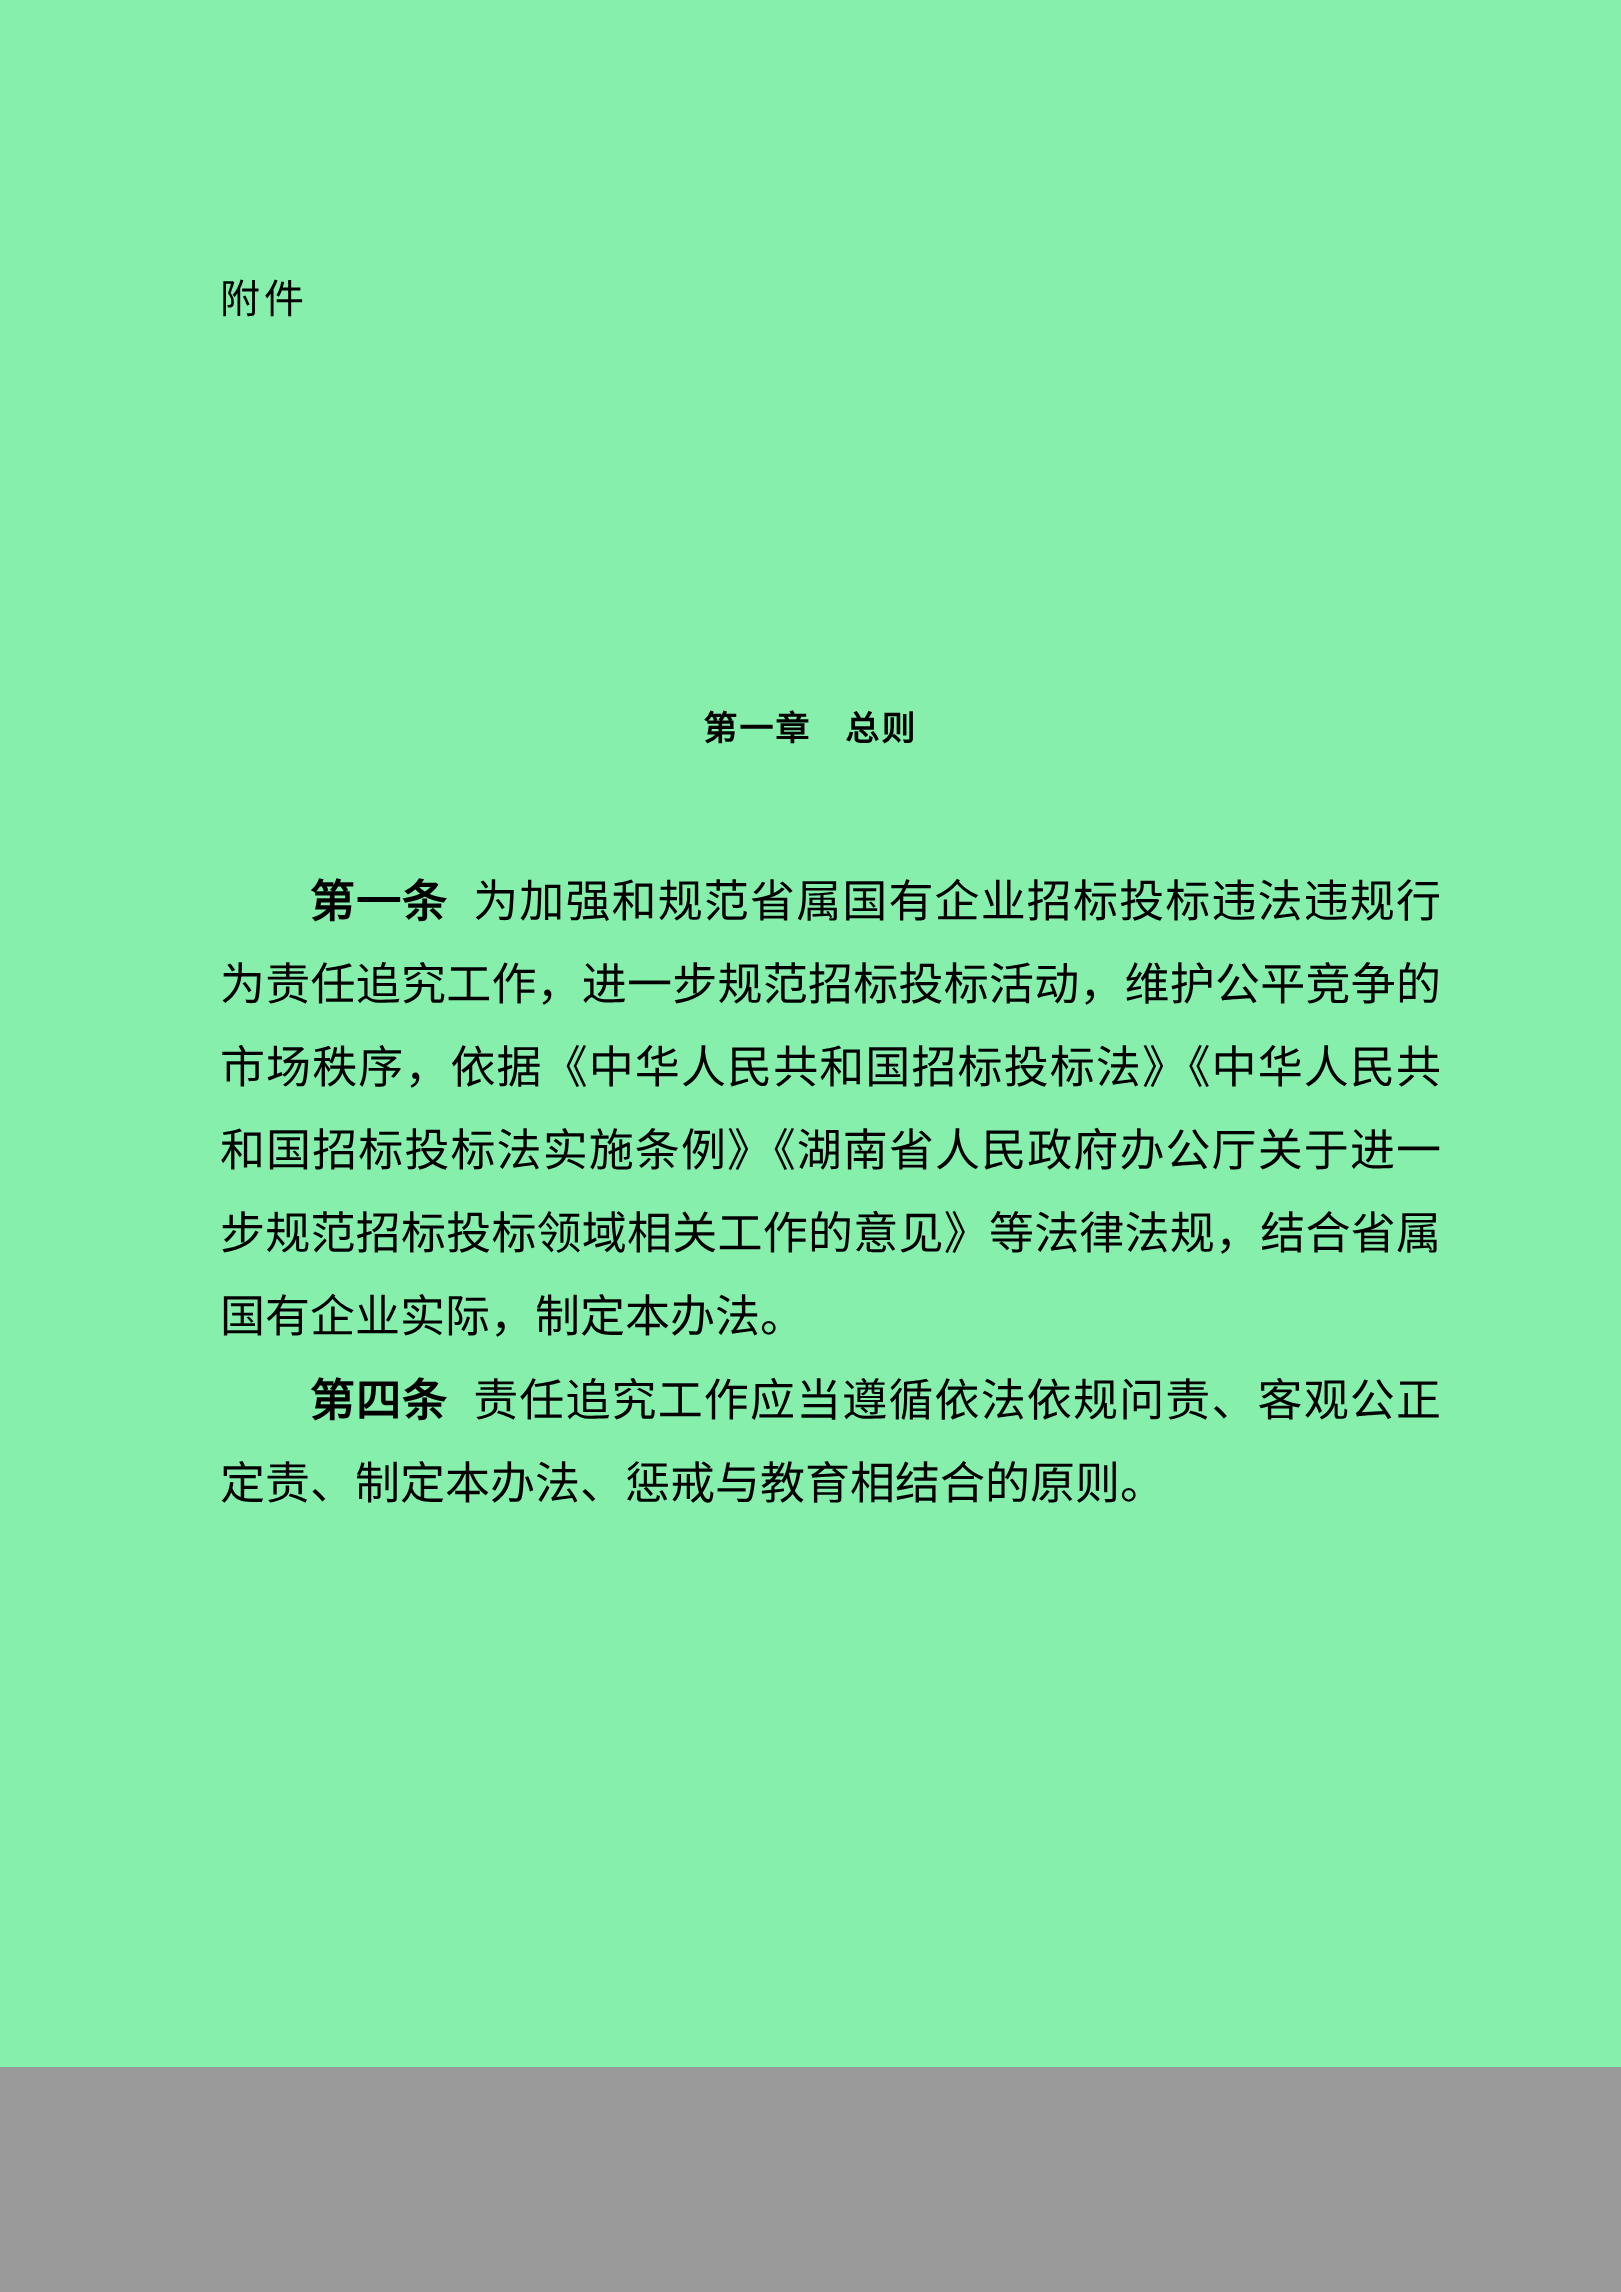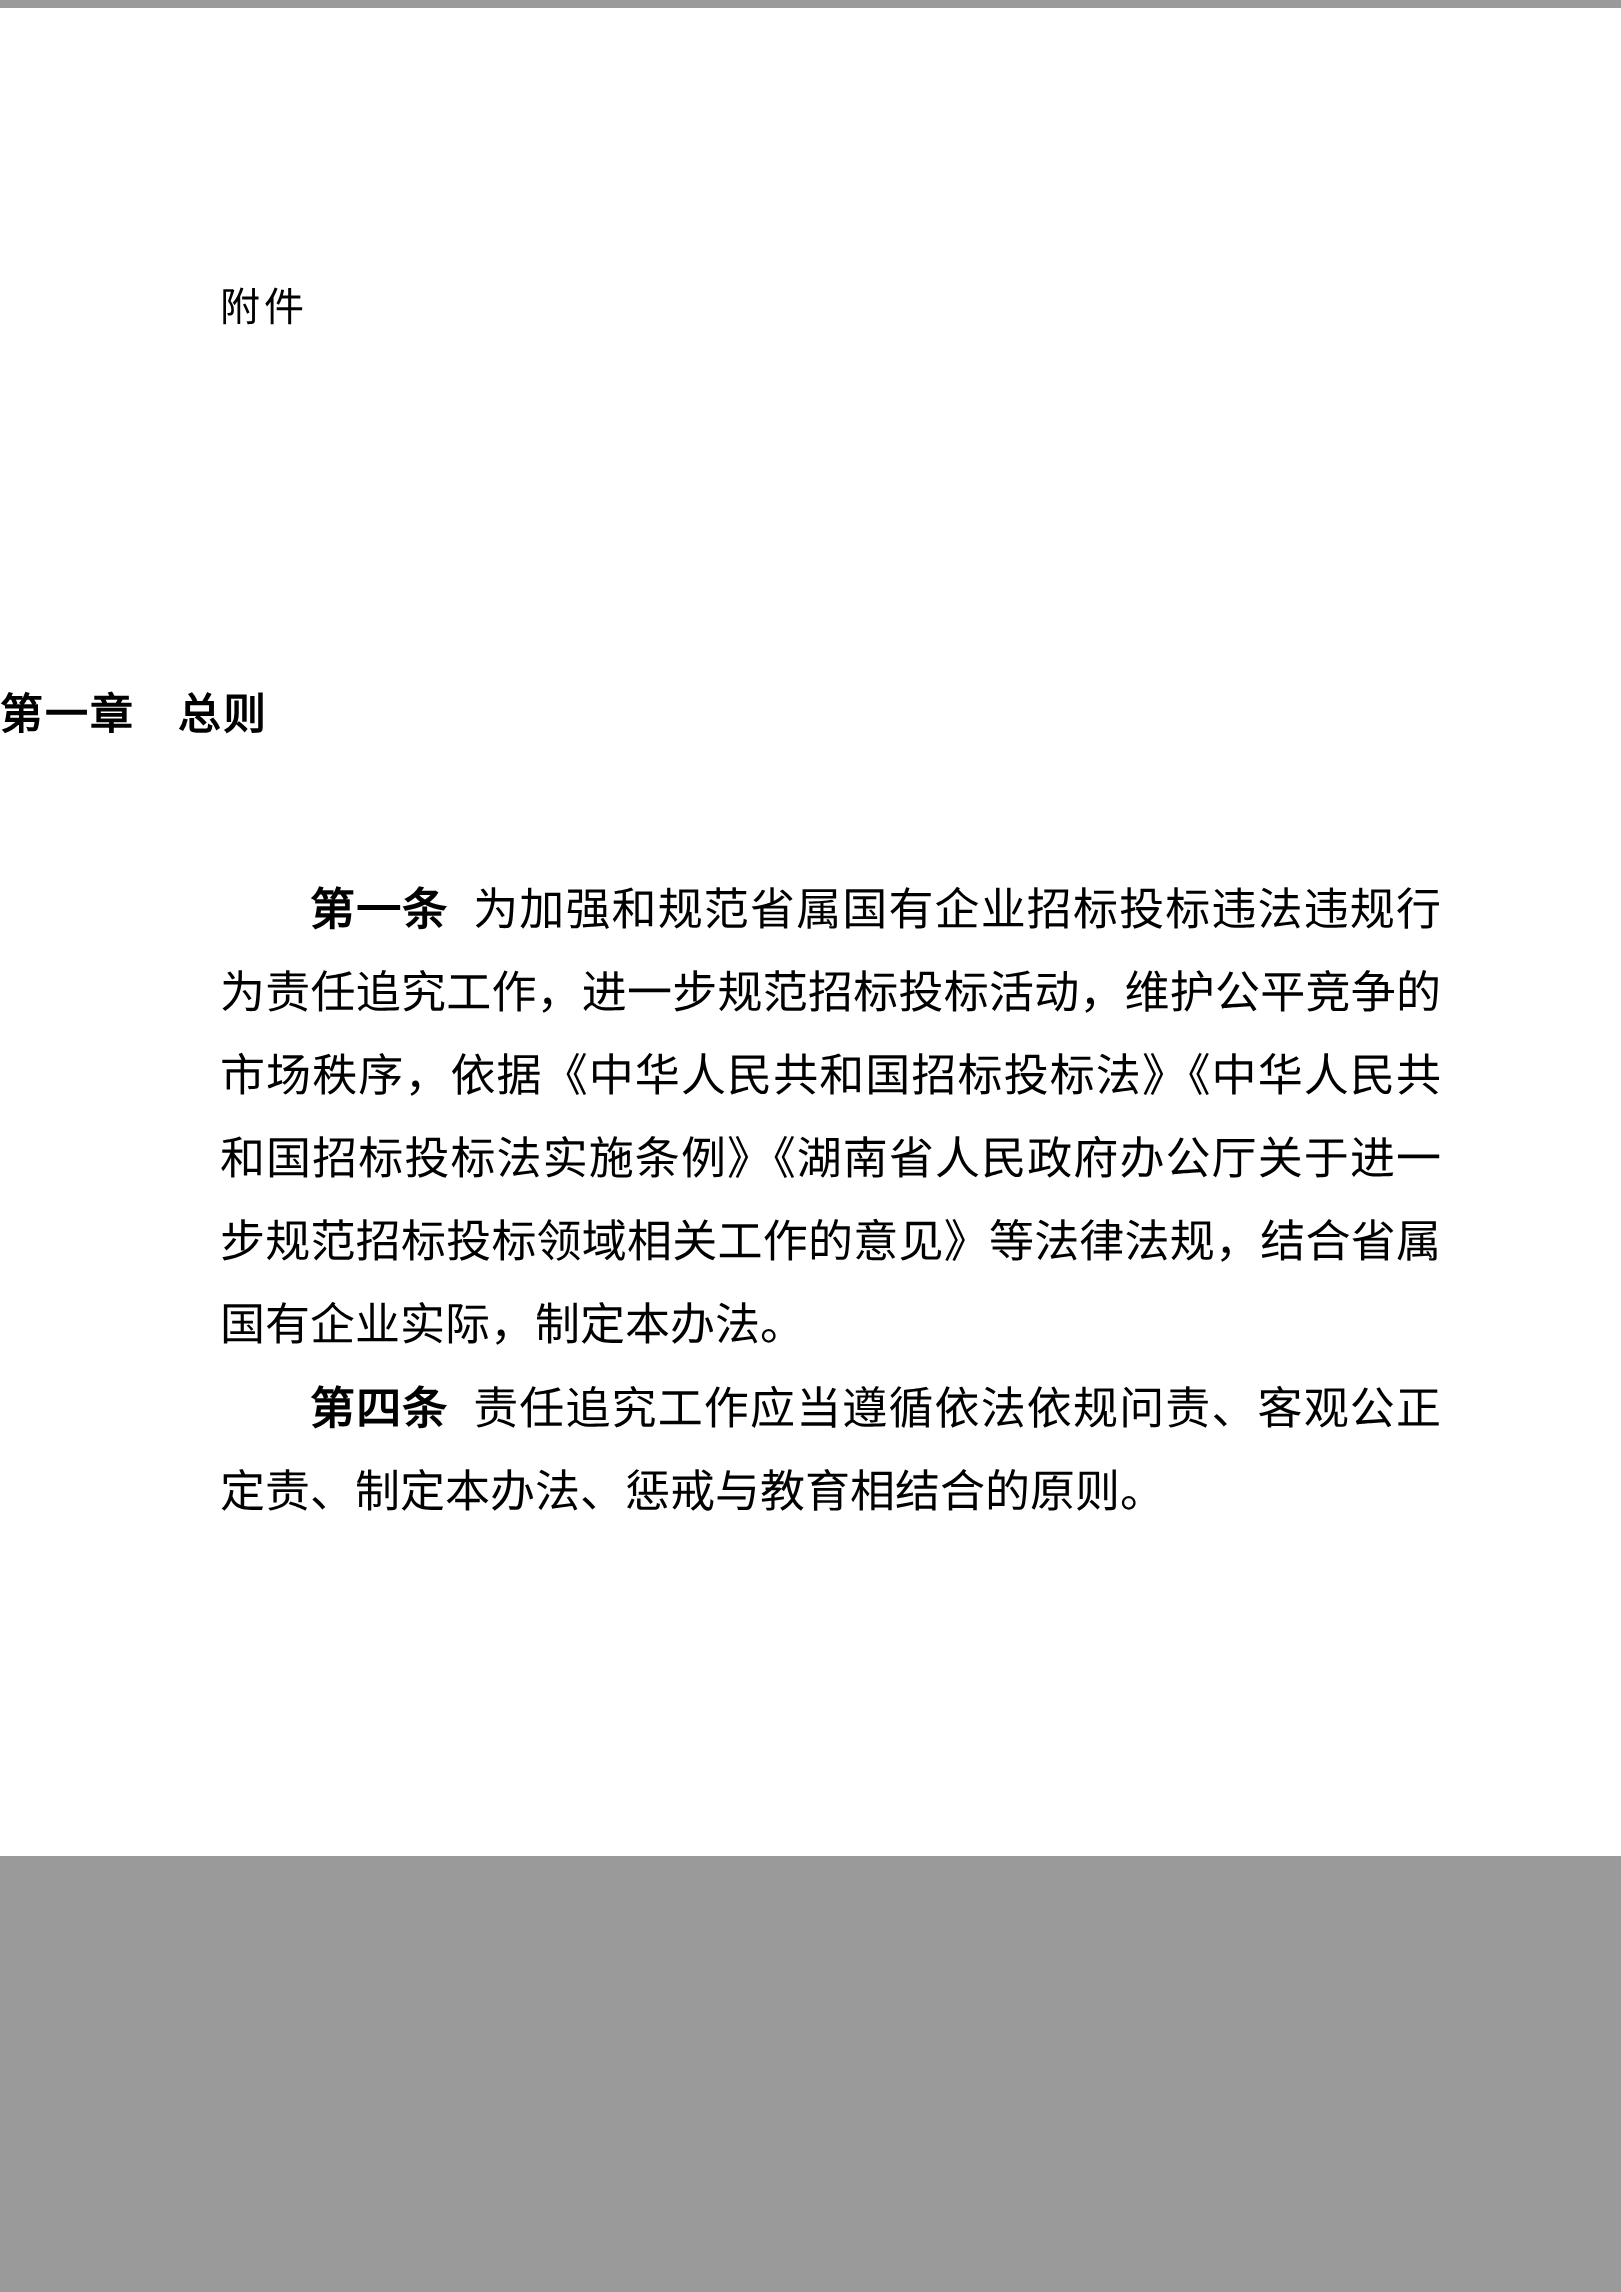--- a/index.html
+++ b/index.html
@@ -4,23 +4,23 @@
 <title>Document Page</title>
 <style>
   html, body {
     margin: 0;
     padding: 0;
     background: #9a9a9a;
   }
   .page {
     position: relative;
     width: 1621px;
-    height: 1848px;
-    margin: 8px auto;
-    background: #ffffff;
+    height: 2067px;
+    margin: 0 auto;
+    background: #86efac;
     color: #000000;
     overflow: hidden;
     font-family: "Liberation Serif", serif;
   }
   
   .attachment-label {
     position: absolute;
     left: 220px;
     top: 276px;
     font-size: 40px;
@@ -37,27 +37,27 @@
     text-align: center;
     font-family: "Liberation Sans", sans-serif;
     font-weight: 700;
     font-size: 57px;
     line-height: 86px;
     letter-spacing: 2.9px;
   }
   
   .chapter-heading {
     position: absolute;
-    top: 682px;
+    top: 704px;
     left: 0;
     width: 100%;
-    text-align: left;
+    text-align: center;
     font-family: "Liberation Sans", sans-serif;
     font-weight: 700;
-    font-size: 43px;
+    font-size: 34px;
     line-height: 49px;
     letter-spacing: 2px;
   }
   .chapter-heading .chapter-name {
     margin-left: 1em;
   }
   
   .body-text {
     position: absolute;
     top: 860px;

